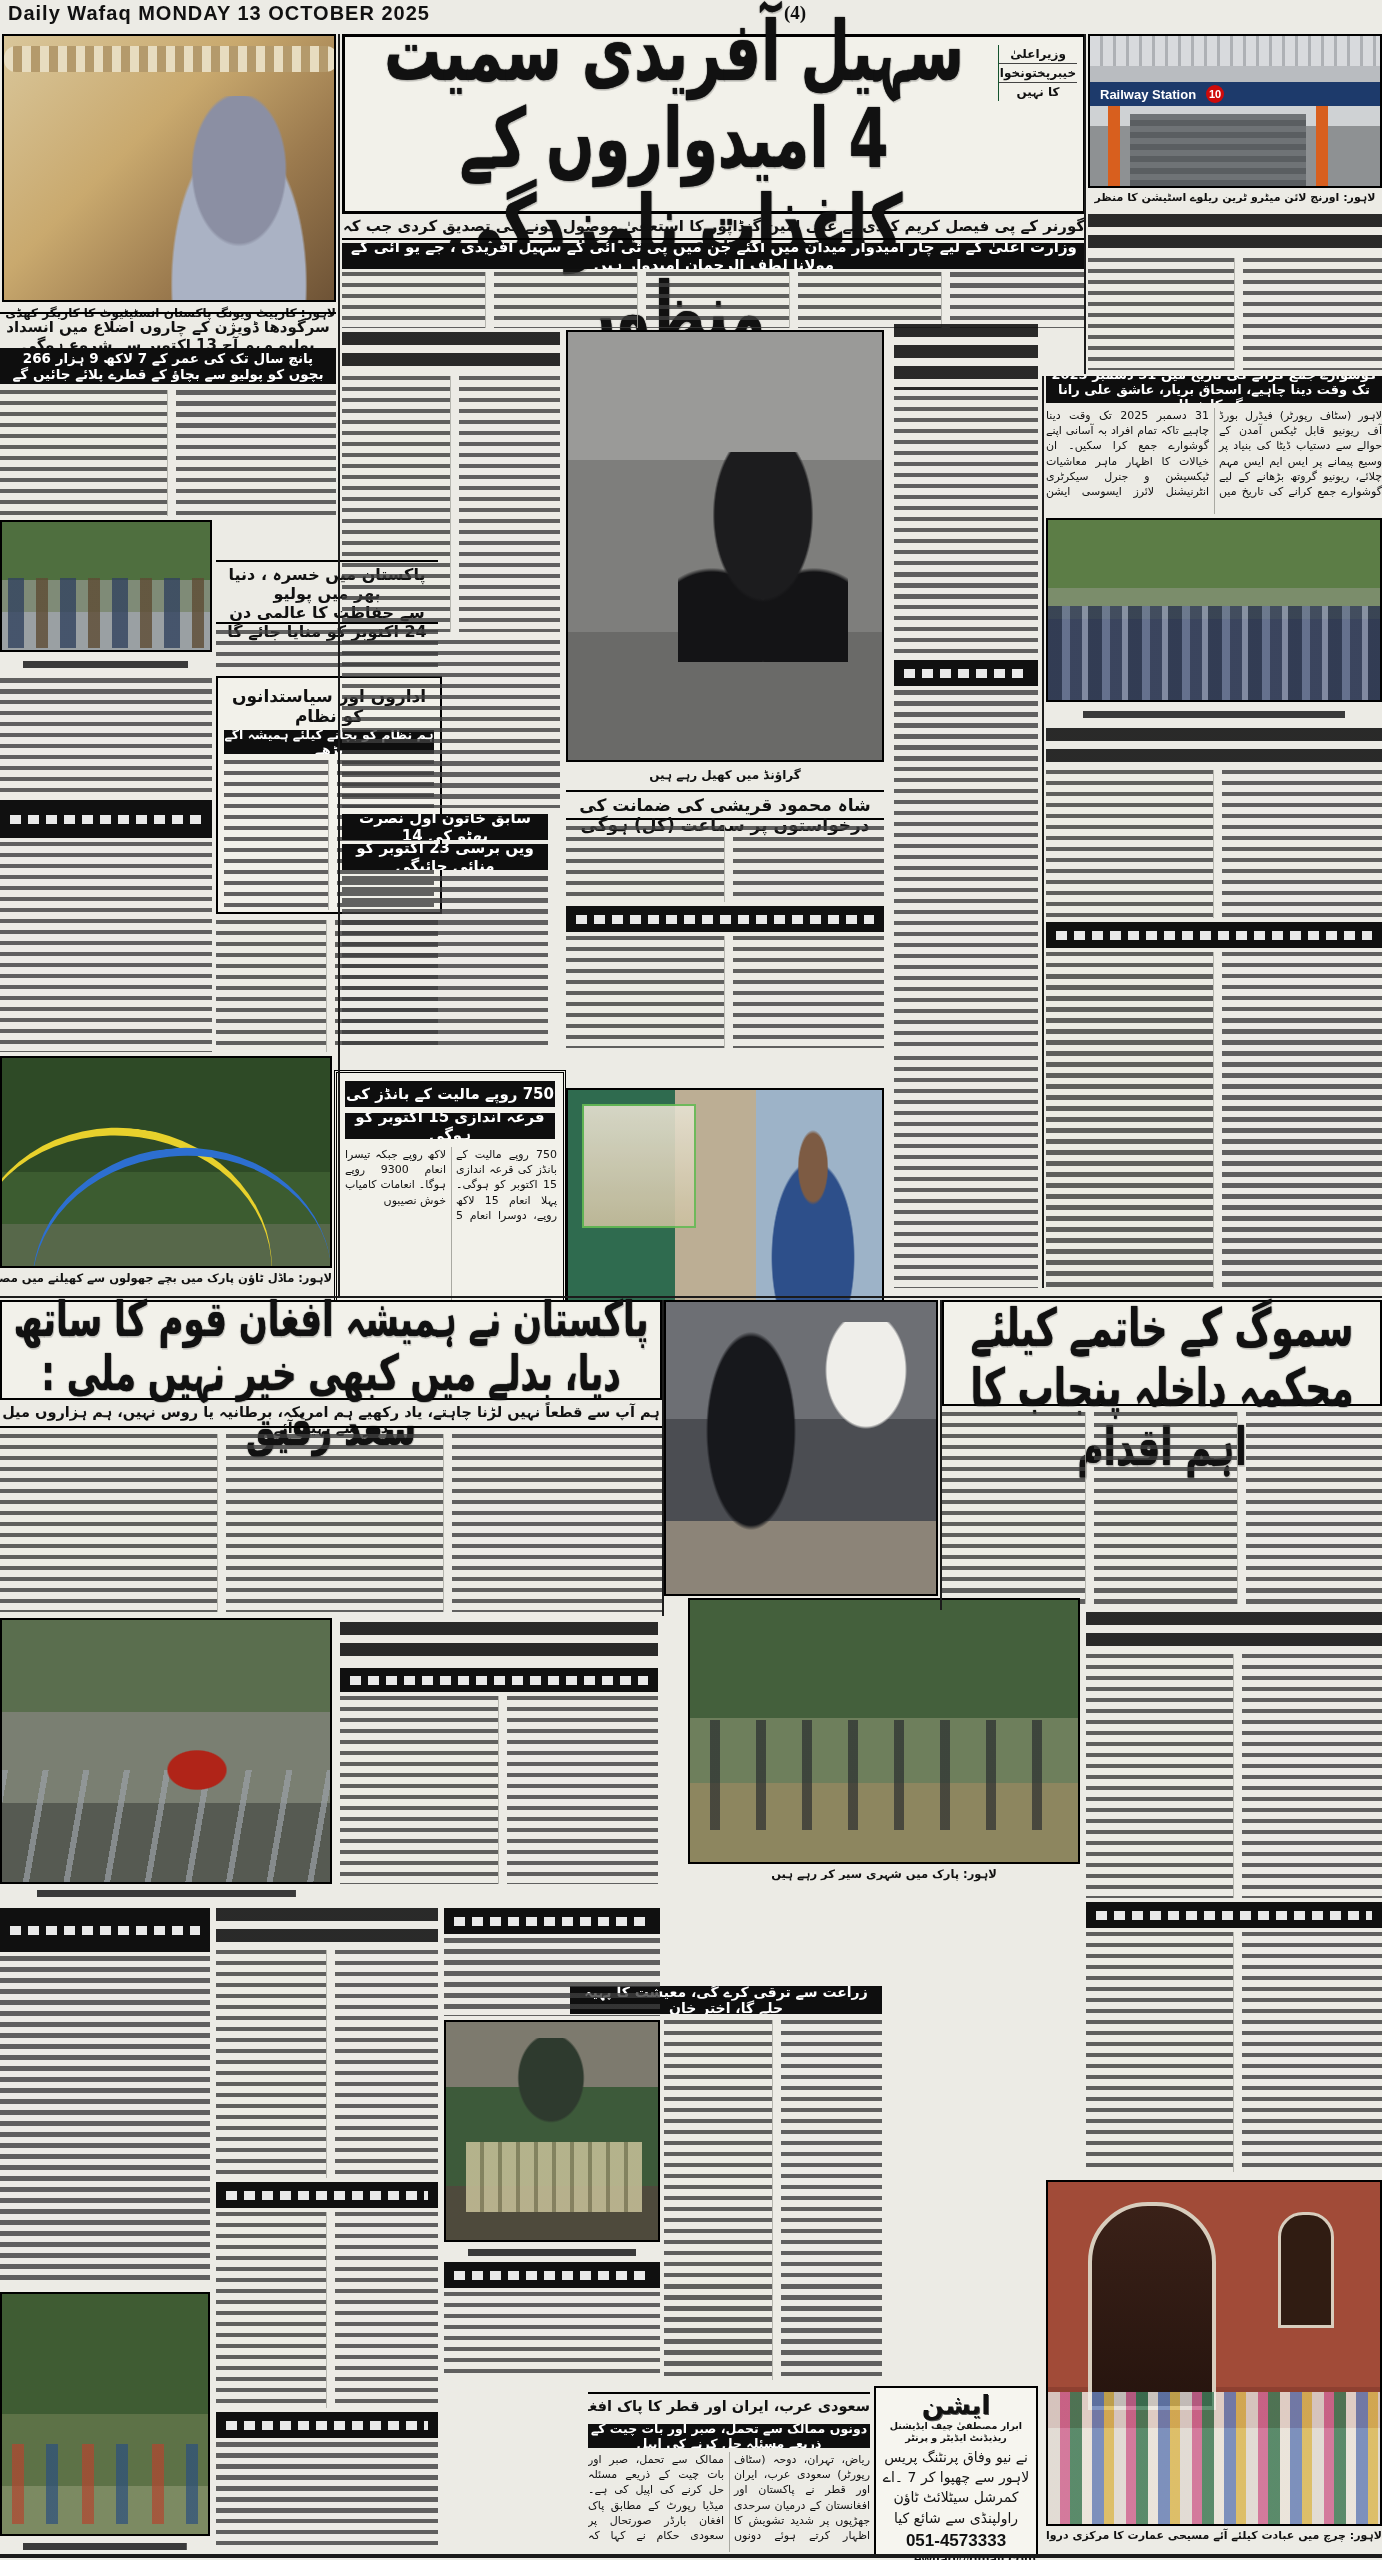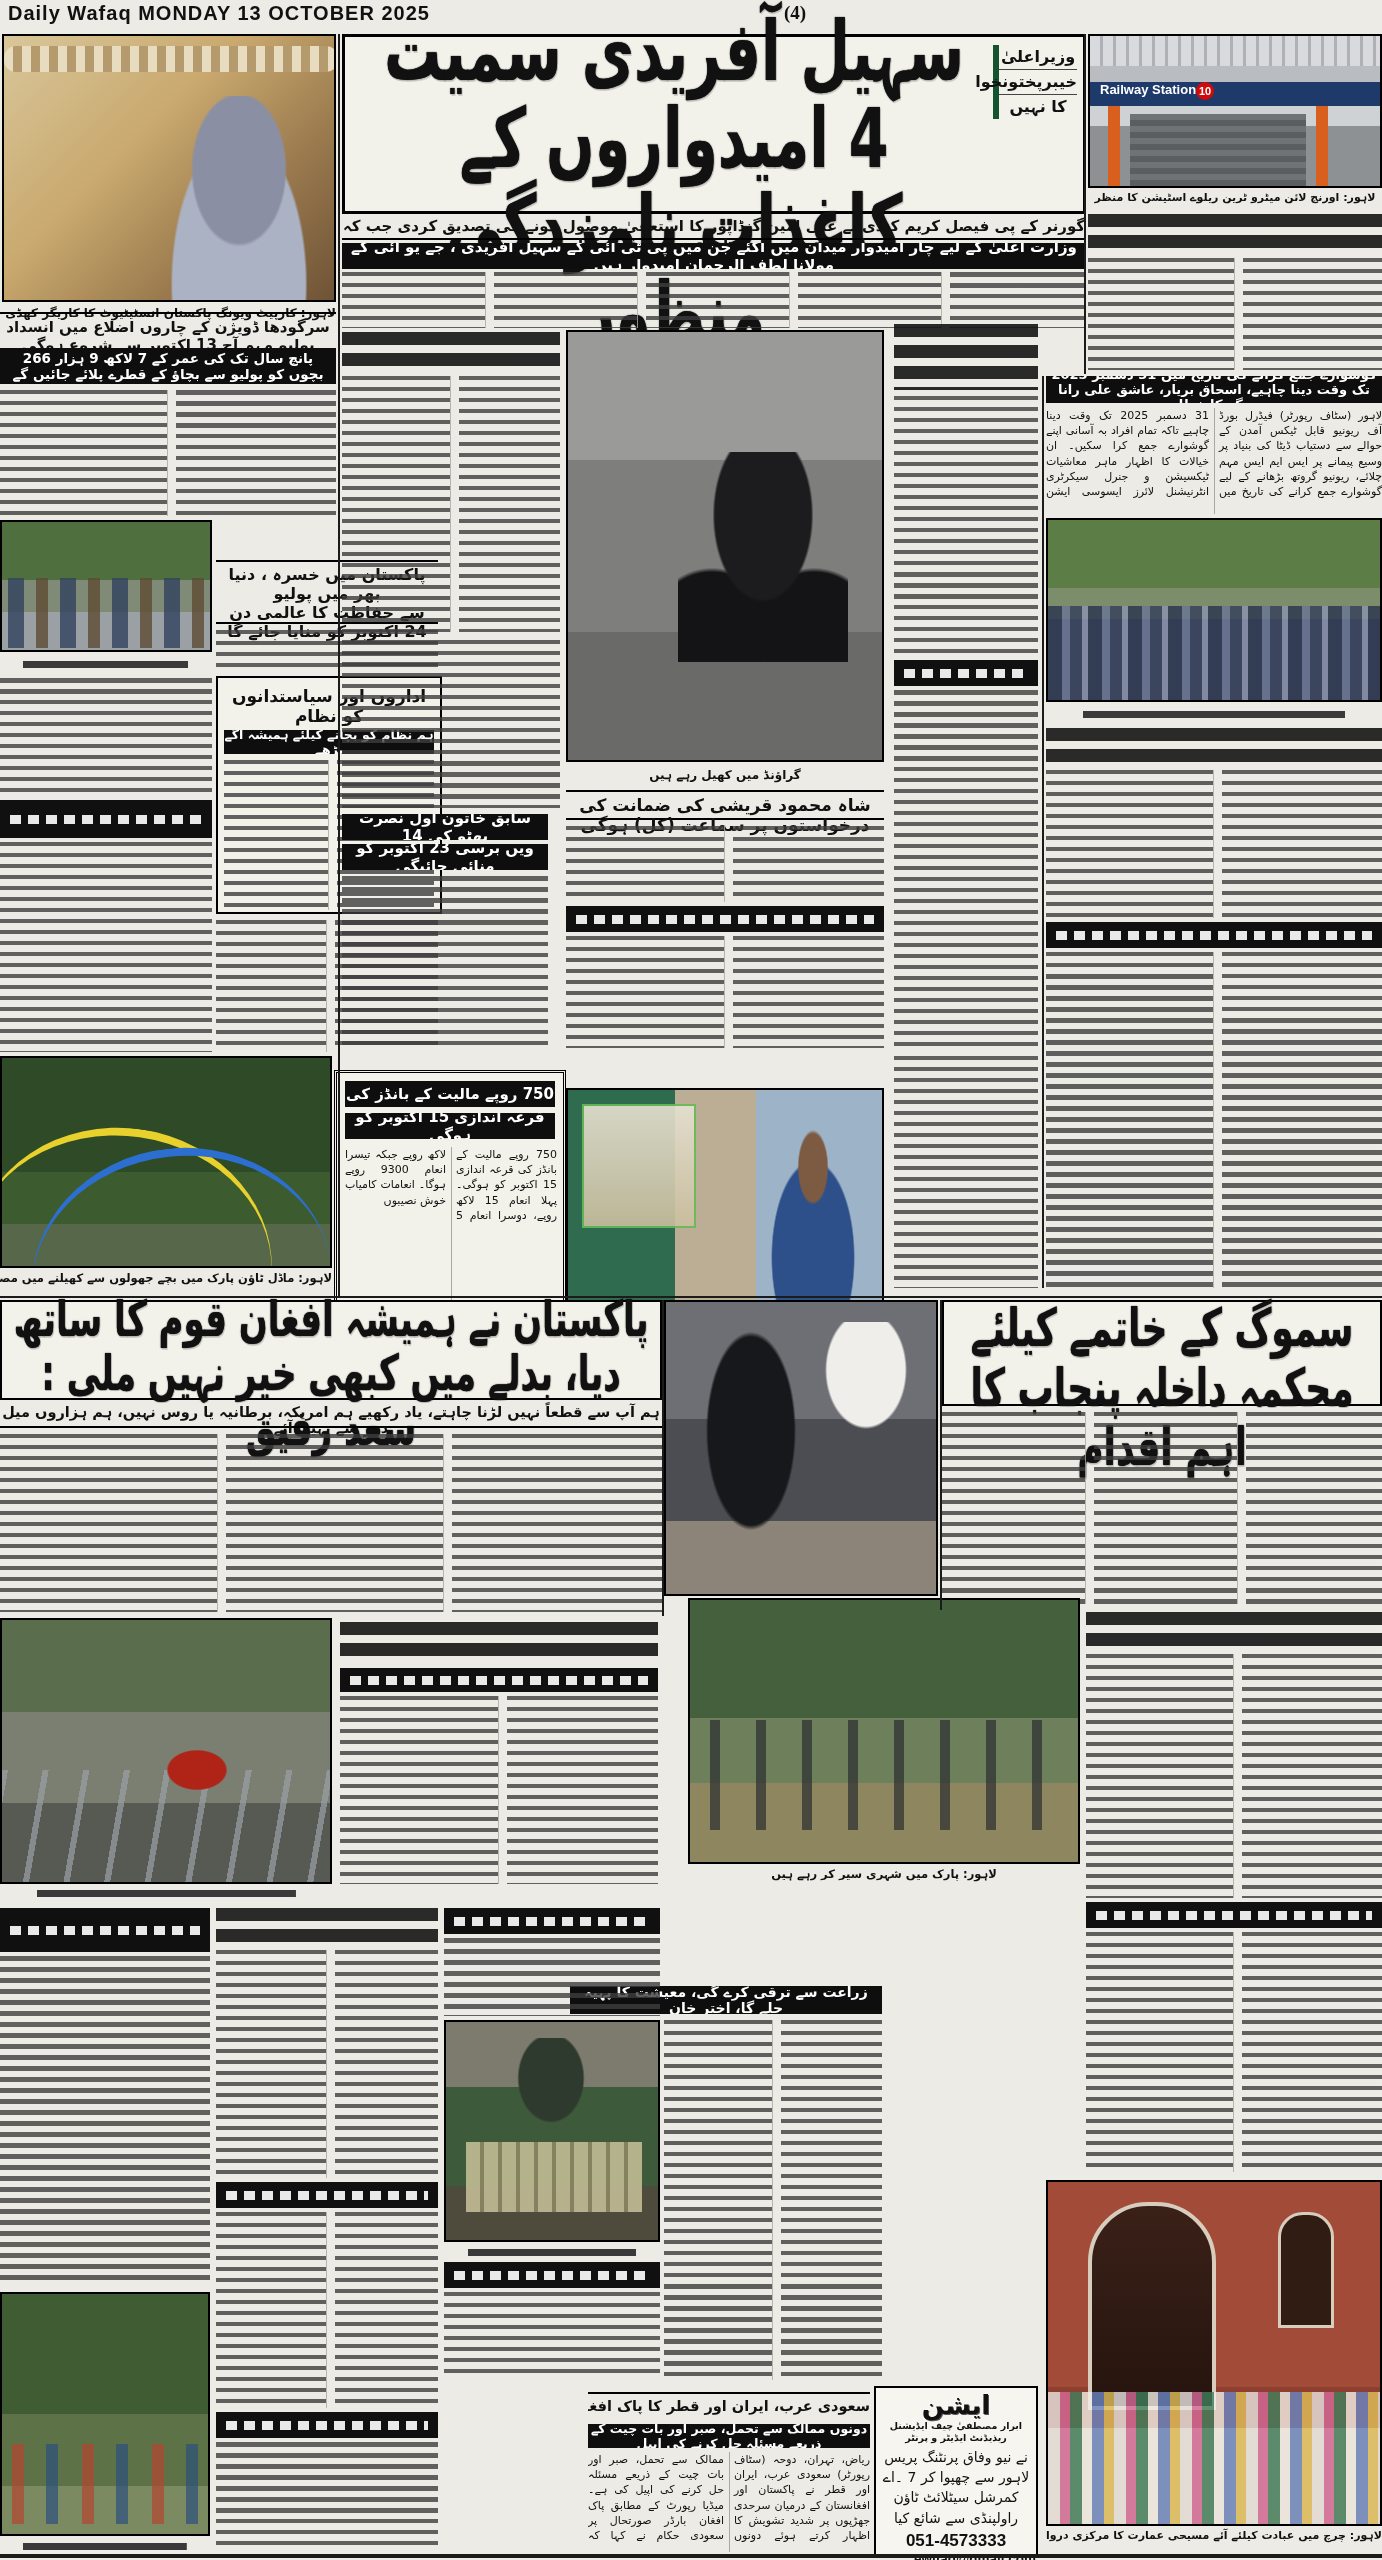--- a/index.html
+++ b/index.html
@@ -21,41 +21,41 @@
   .hl-plc{position:absolute;background:repeating-linear-gradient(to bottom,#141414 0 13px,transparent 13px 21px);opacity:.9;}
   .cols{position:absolute;display:flex;gap:8px;direction:rtl;box-sizing:border-box;}
   .cols>div{flex:1;}
   .cols>div:not(:first-child){border-right:1px solid #a9a9a2;padding-right:7px;}
   .btxt{direction:rtl;text-align:justify;font-size:11px;line-height:1.38;overflow:hidden;
         column-gap:10px;column-rule:1px solid #a9a9a2;box-sizing:border-box;}
   .box{box-sizing:border-box;border:2px solid #000;}
   .vr{position:absolute;background:#1b1b1b;width:2px;}
   .hr{position:absolute;background:#1b1b1b;height:2px;}
   .sign{position:absolute;left:0;right:0;background:#1d3a6b;color:#fff;display:flex;
-        padding:0 10px;box-sizing:border-box;}
+        align-items:center;gap:10px;padding:0 10px;box-sizing:border-box;}
   .route{background:#cf0a0a;color:#fff;border-radius:50%;width:18px;height:18px;font-size:11px;
         font-weight:bold;display:flex;align-items:center;justify-content:center;}
   .calli{transform:scaleY(1.45);transform-origin:center;letter-spacing:-1px;
         text-shadow:0 0 1px #000, 1px 1px 0 #00000022;}
   .arc{position:absolute;border-radius:50%;border-style:solid;background:transparent;}
 </style>
 </head>
 <body>
 
 <div class="abs" style="left:8px;top:2px;width:480px;height:28px;font:bold 20px 'Liberation Sans',sans-serif;letter-spacing:1px;">Daily  Wafaq  MONDAY  13  OCTOBER  2025</div>
 <div class="abs" style="left:760px;top:2px;width:70px;height:26px;font:bold 19px 'Liberation Serif',serif;text-align:center;">(4)</div>
 
 <div class="photo" style="left:2px;top:34px;width:334px;height:268px;background:linear-gradient(135deg,#d9c69a 0%,#c9a96e 40%,#9b7a4e 70%,#6e5336 100%);">
   <div class="abs" style="left:0;top:10px;width:334px;height:26px;background:repeating-linear-gradient(90deg,#e7dcc0 0 9px,#b49a6c 9px 18px);border-radius:12px;"></div>
   <div class="abs" style="left:150px;top:60px;width:170px;height:210px;background:radial-gradient(ellipse at 50% 35%,#8b8fa3 0 38%,transparent 40%),radial-gradient(ellipse at 50% 90%,#aab2c4 0 55%,transparent 57%);"></div>
 </div>
 <div class="cap" style="left:2px;top:304px;width:334px;height:22px;">لاہور: کارپیٹ ویونگ پاکستان انسٹیٹیوٹ کا کاریگر کھڈی پر قالین تیار کر رہا ہے</div>
 
 <div class="abs box" style="left:342px;top:34px;width:744px;height:180px;border-width:3px;background:#f2f1ea;">
-  <div class="abs" style="right:6px;top:8px;width:78px;direction:rtl;text-align:center;font-weight:bold;font-size:16px;line-height:1.5;border-left:6px solid #14532d;">
+  <div class="abs" style="right:6px;top:8px;width:78px;direction:rtl;text-align:center;font-weight:bold;font-size:12px;line-height:1.5;border-left:1px solid #14532d;">
     <div>وزیراعلیٰ</div>
     <div style="border-top:1px solid #444;border-bottom:1px solid #444;">خیبرپختونخوا</div>
     <div>کا نہیں</div>
   </div>
   <div class="uh calli" style="position:absolute;left:10px;right:90px;top:26px;font-size:57px;line-height:1.05;">سہیل آفریدی سمیت 4 امیدواروں کے کاغذات نامزدگی منظور</div>
 </div>
 <div class="uh" style="position:absolute;left:342px;top:217px;width:744px;height:23px;font-size:15px;border-bottom:2px solid #000;">گورنر کے پی فیصل کریم کنڈی نے علی امین گنڈاپور کا استعفیٰ موصول ہونے کی تصدیق کردی جب کہ انہوں نے فوری منظوری سے معذرت کرلی</div>
 <div class="bar" style="left:342px;top:243px;width:744px;height:26px;font-size:15px;">وزارت اعلیٰ کے لیے چار امیدوار میدان میں آگئے جن میں پی ٹی آئی کے سہیل آفریدی ، جے یو آئی کے مولانا لطف الرحمان امیدوار ہیں</div>
 <div class="cols" style="left:342px;top:272px;width:744px;height:56px;">
   <div class="lines"></div>

